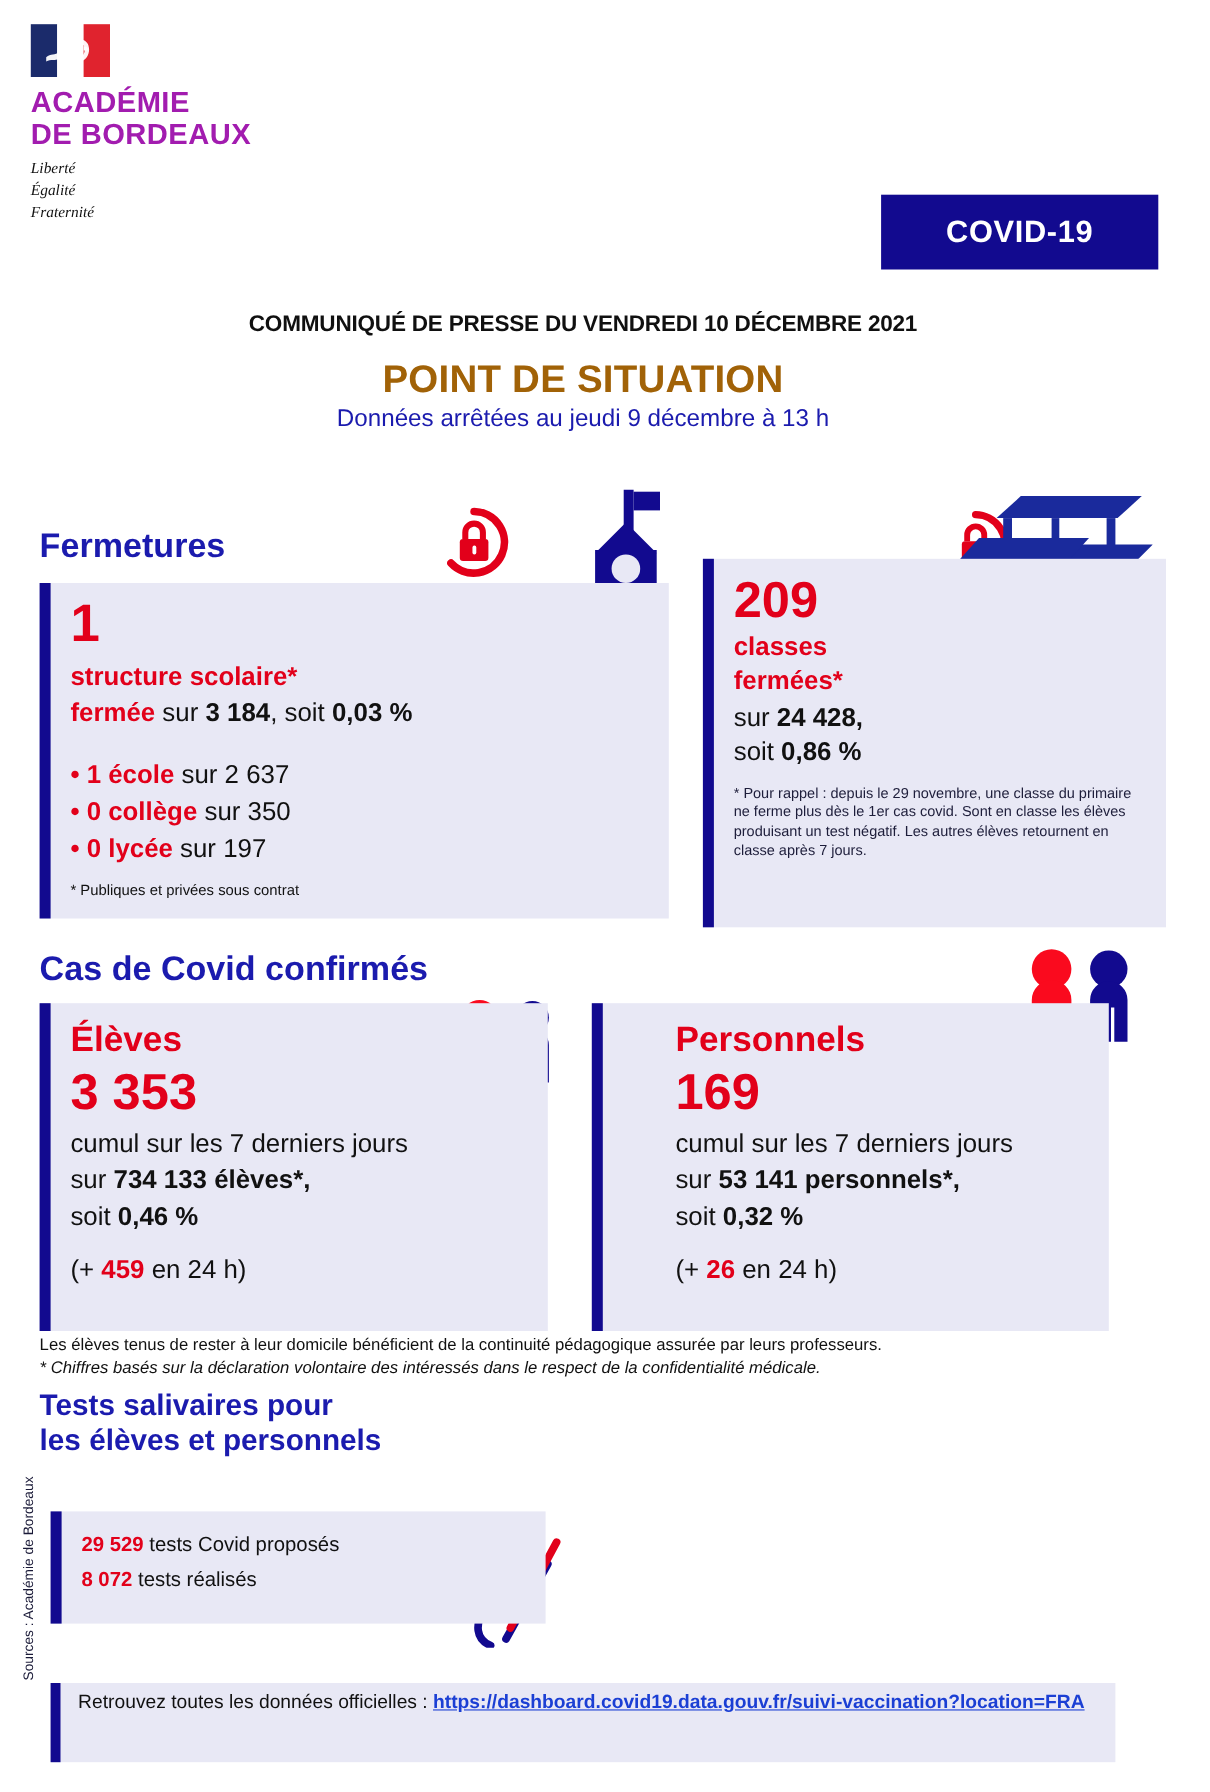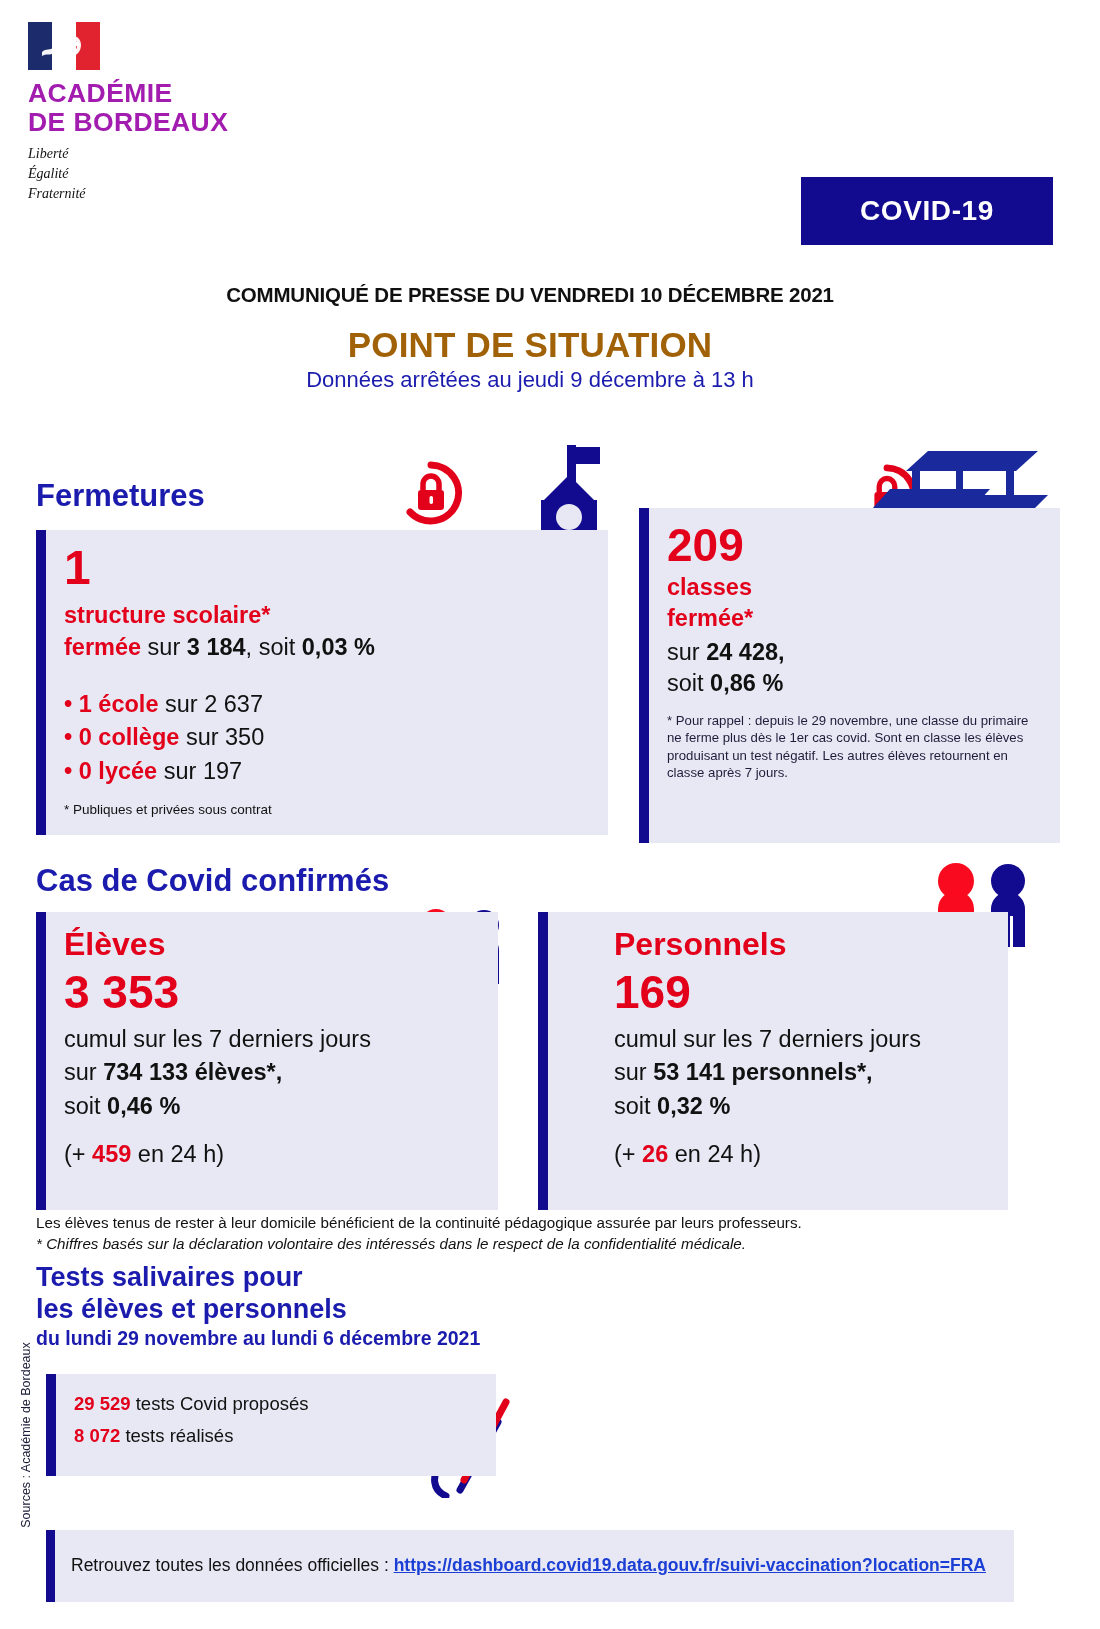--- a/index.html
+++ b/index.html
@@ -130,21 +130,21 @@
   .footnotes {
     position: absolute; left: 36px; top: 1213px; width: 1000px;
     font-size: 15.2px; line-height: 1.38; color: #111;
   }
   .footnotes .it { font-style: italic; }
 
   
   .linkbar {
     position: absolute; left: 46px; top: 1530px; width: 968px; height: 72px;
     background: #e8e8f5; border-left: 9px solid #120a8f;
-    padding: 23px 12px 0 16px;
+    padding: 5px 12px 0 16px;
     font-size: 17.5px; line-height: 1.45; color: #111;
   }
   .linkbar a { color: #1b3fd4; font-weight: bold; text-decoration: underline; word-break: break-all; }
 
   
   .vsource {
     position: absolute; left: -74px; top: 1428px;
     width: 200px; text-align: center;
     transform: rotate(-90deg);
     font-size: 12.5px; color: #1a1a38;
@@ -283,21 +283,21 @@
         <rect x="52" y="66" width="7" height="38"></rect>
       </g>
     </svg>
   </div>
 
   <div class="panel" id="p-classes">
     <div class="inner">
       <div class="bignum n">209</div>
       <div class="l1">
         <span class="redtxt">classes</span><br>
-        <span class="redtxt">fermée*</span>
+        <span class="redtxt">fermées*</span>
       </div>
       <div class="l2">
         <span class="blk">sur</span>
         <span class="blk b">24 428,</span><br>
         <span class="blk">soit</span>
         <span class="blk b">0,86 %</span>
       </div>
       <div class="note">* Pour rappel : depuis le 29 novembre, une classe du primaire ne ferme plus dès le 1er cas covid. Sont en classe les élèves produisant un test négatif. Les autres élèves retournent en classe après 7 jours.</div>
     </div>
   </div>
@@ -353,21 +353,20 @@
   </div>
 
   <div class="footnotes">
     <div>Les élèves tenus de rester à leur domicile bénéficient de la continuité pédagogique assurée par leurs professeurs.</div>
     <div class="it">* Chiffres basés sur la déclaration volontaire des intéressés dans le respect de la confidentialité médicale.</div>
   </div>
 
   <div class="sec-h" id="h-tests">
     <span>Tests salivaires pour</span><br>
     <span>les élèves et personnels</span>
-    <span class="sub">du lundi 29 novembre au lundi 6 décembre 2021</span>
   </div>
 
   <div class="icon-abs" id="ic-clip">
     <svg width="110" height="120" viewBox="0 0 110 120">
       <path d="M26 118 C12 112, 12 98, 20 86 L62 14" fill="none" stroke="#120a8f" stroke-width="7" stroke-linecap="round"></path>
       <path d="M40 112 L78 44" fill="none" stroke="#120a8f" stroke-width="7" stroke-linecap="round"></path>
       <path d="M44 102 L86 24" fill="none" stroke="#e2001a" stroke-width="7" stroke-linecap="round"></path>
     </svg>
   </div>
 

